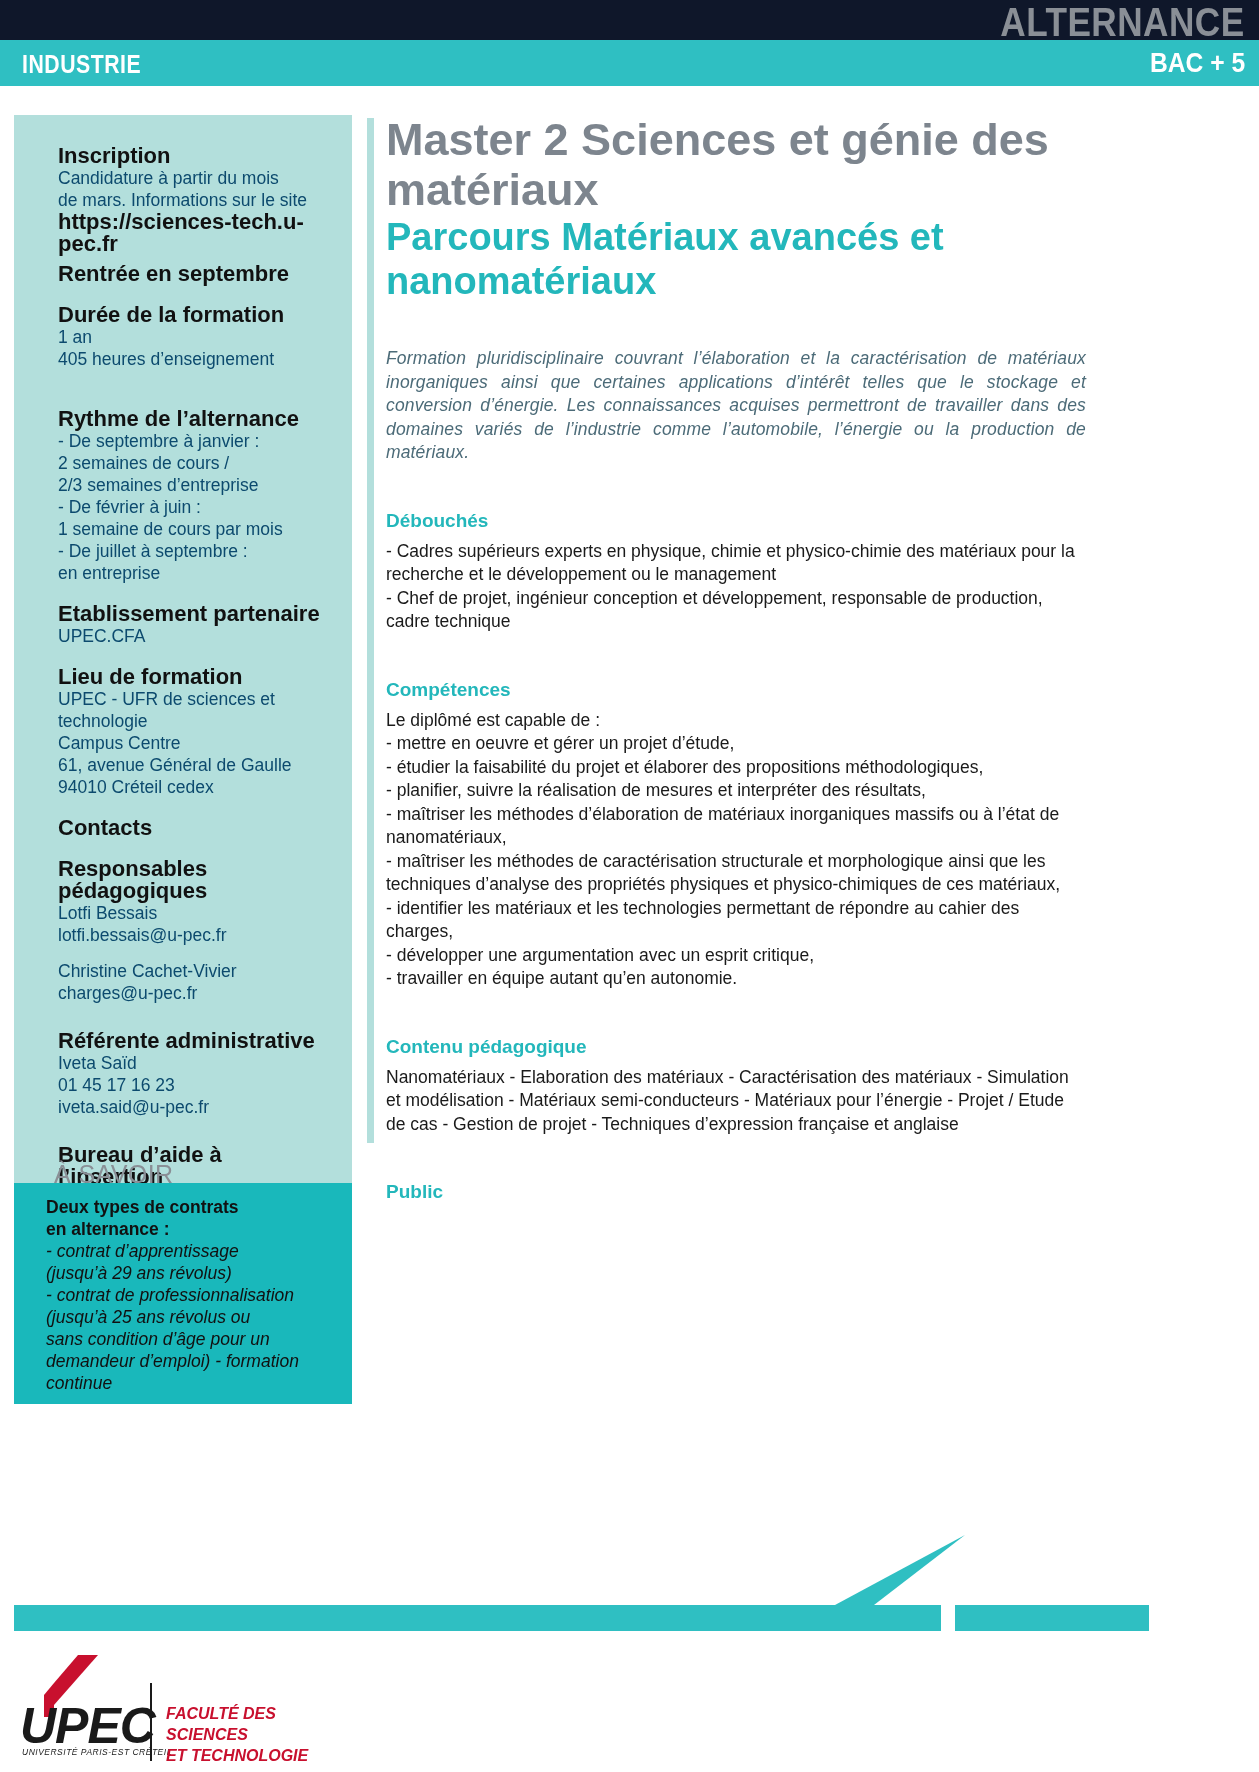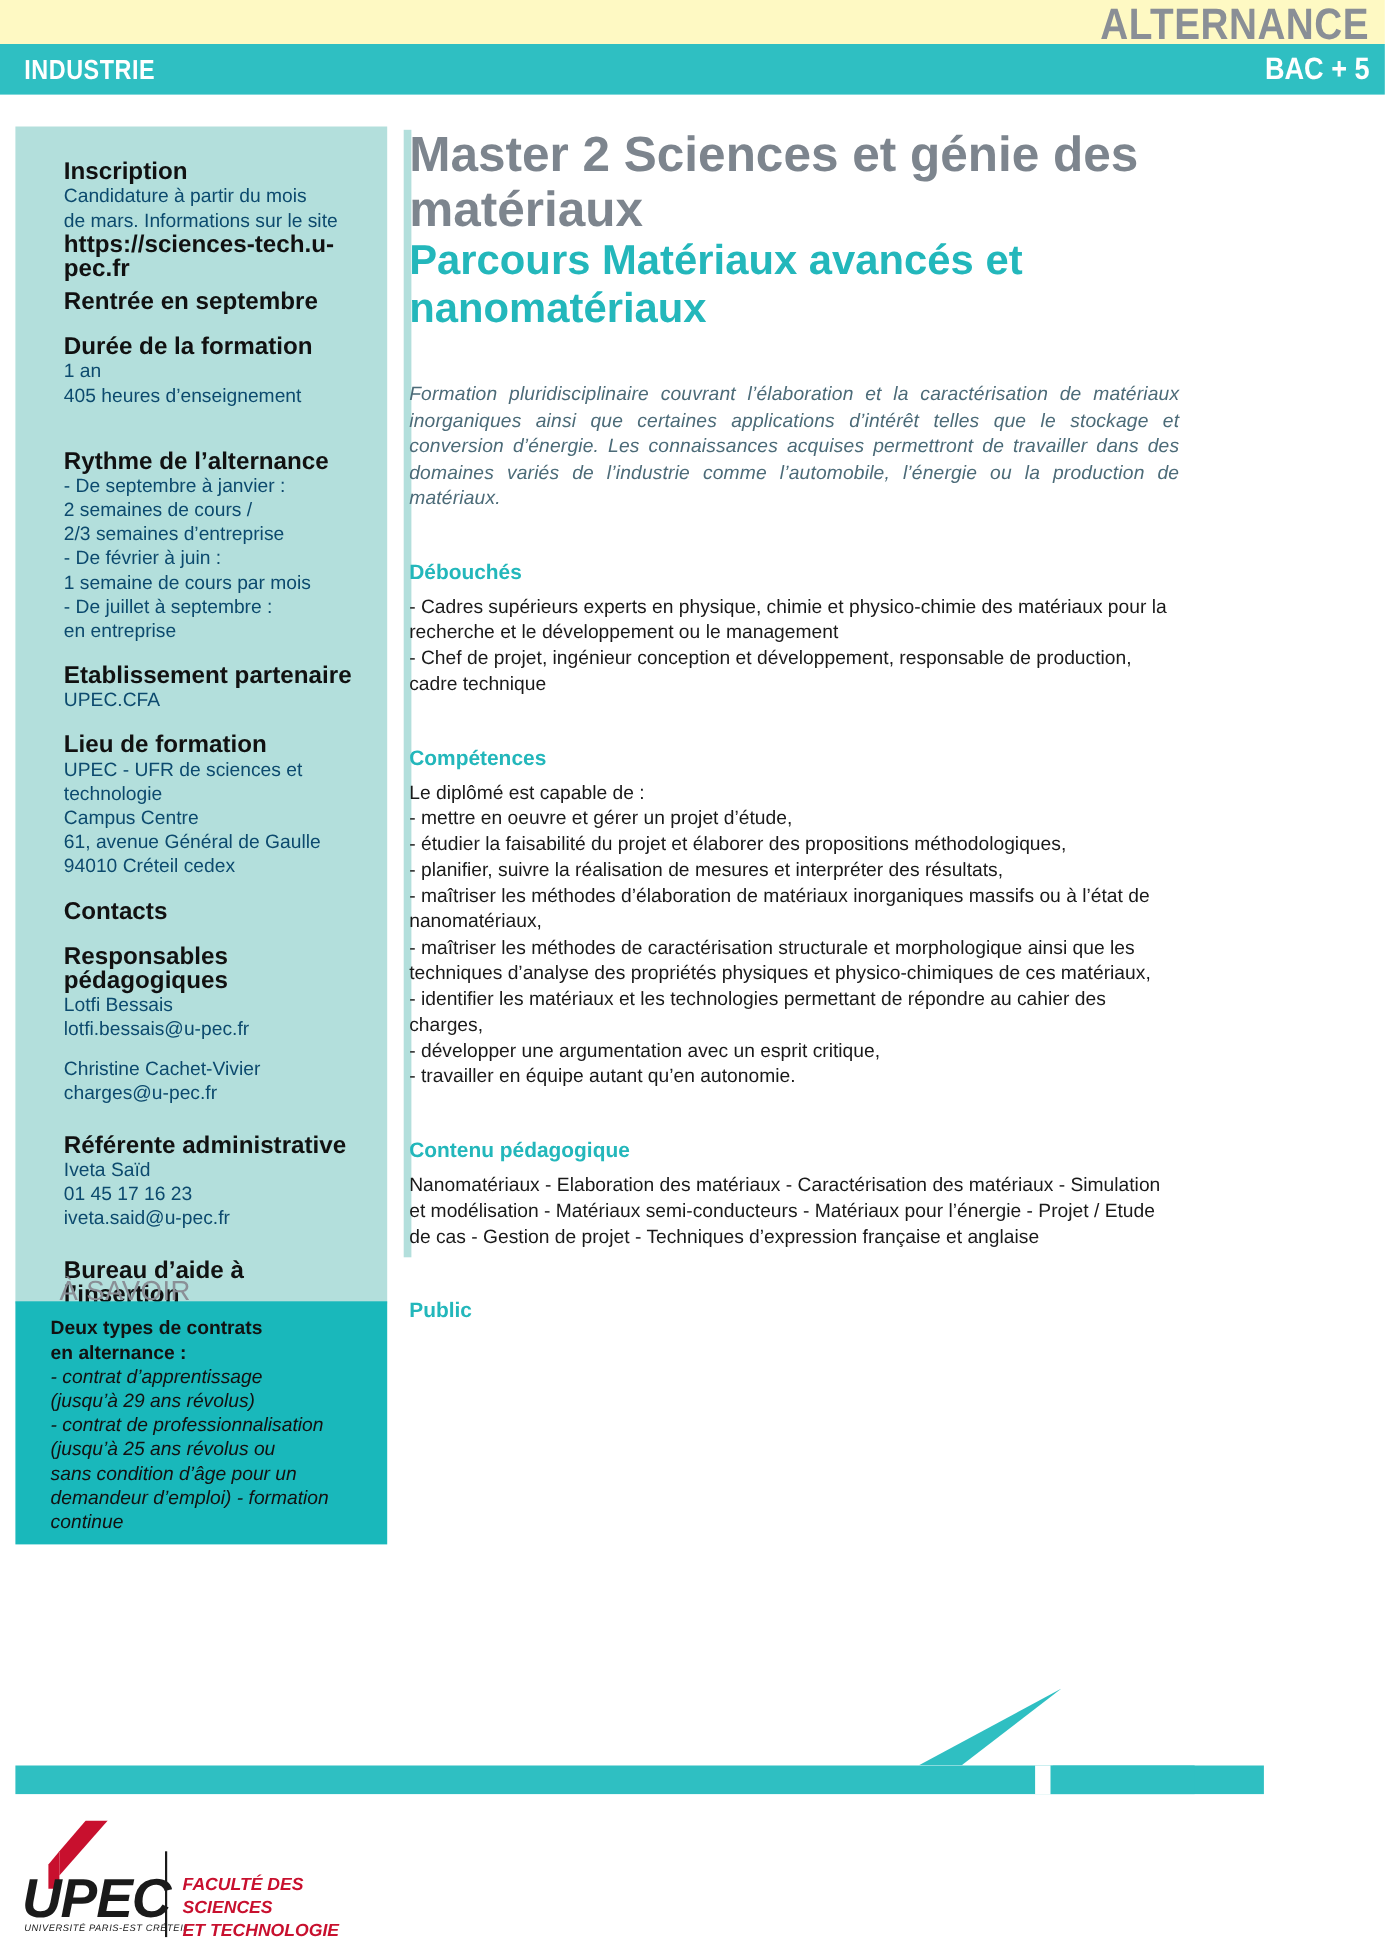--- a/index.html
+++ b/index.html
@@ -7,21 +7,21 @@
     width:1259px;height:1772px;
     background:#ffffff;
     font-family:"Liberation Sans", sans-serif;
     position:relative;
     overflow:hidden;
     color:#1a1a1a;
   }
 
   
   .hdr-top{
-    position:absolute;left:0;top:0;width:1259px;height:40px;background:#fef9c3;
+    position:absolute;left:0;top:0;width:1259px;height:40px;background:#0f172a;
   }
   .hdr-alternance{
     position:absolute;right:14px;top:-1px;
     font-size:40px;font-weight:bold;letter-spacing:.5px;
     color:#8a8f96;
     font-family:"Liberation Sans Narrow","Liberation Sans",sans-serif;
     transform:scaleX(.88);transform-origin:right top;
     line-height:46px;
   }
   .hdr-band{
@@ -64,21 +64,21 @@
   }
   .asavoir-inner{padding:13px 16px 0 32px;}
   .as-h{font-weight:bold;font-size:17.5px;line-height:22px;color:#111;margin:0;}
   .as-p{font-size:17.5px;line-height:22px;color:#111;margin:0;font-style:italic;}
 
   
   .accent-rule{
     position:absolute;left:367px;top:118px;width:7px;height:1025px;background:#b3dfdc;
   }
   .main{
-    position:absolute;left:372px;top:115px;width:700px;
+    position:absolute;left:386px;top:115px;width:700px;
   }
   .title-1{
     font-family:"Liberation Sans Narrow","Liberation Sans",sans-serif;
     font-size:45px;font-weight:bold;line-height:50px;
     color:#7d858e;margin:0;letter-spacing:0px;
   }
   .title-2{
     font-family:"Liberation Sans Narrow","Liberation Sans",sans-serif;
     font-size:38px;font-weight:bold;line-height:44px;
     color:#23b7bb;margin:0;

